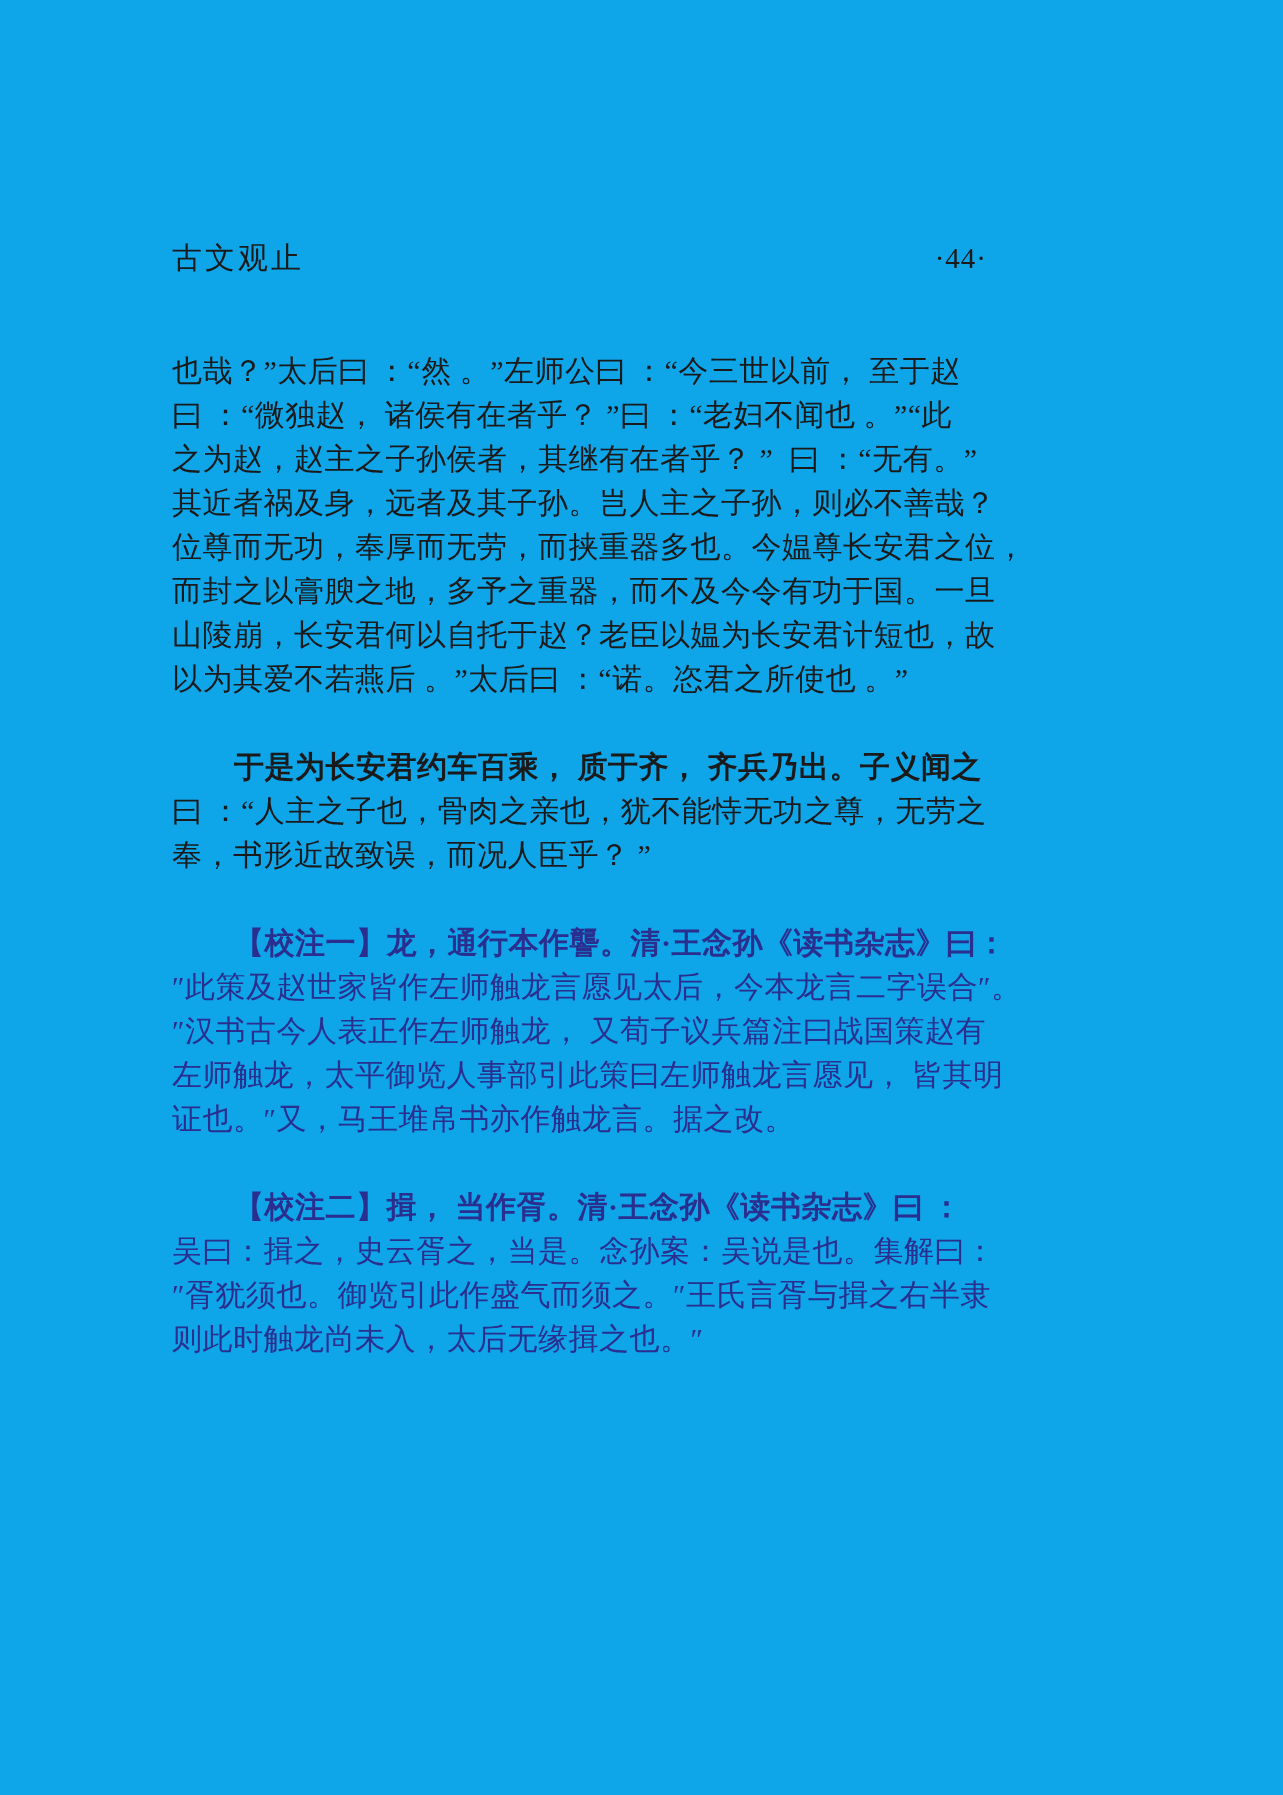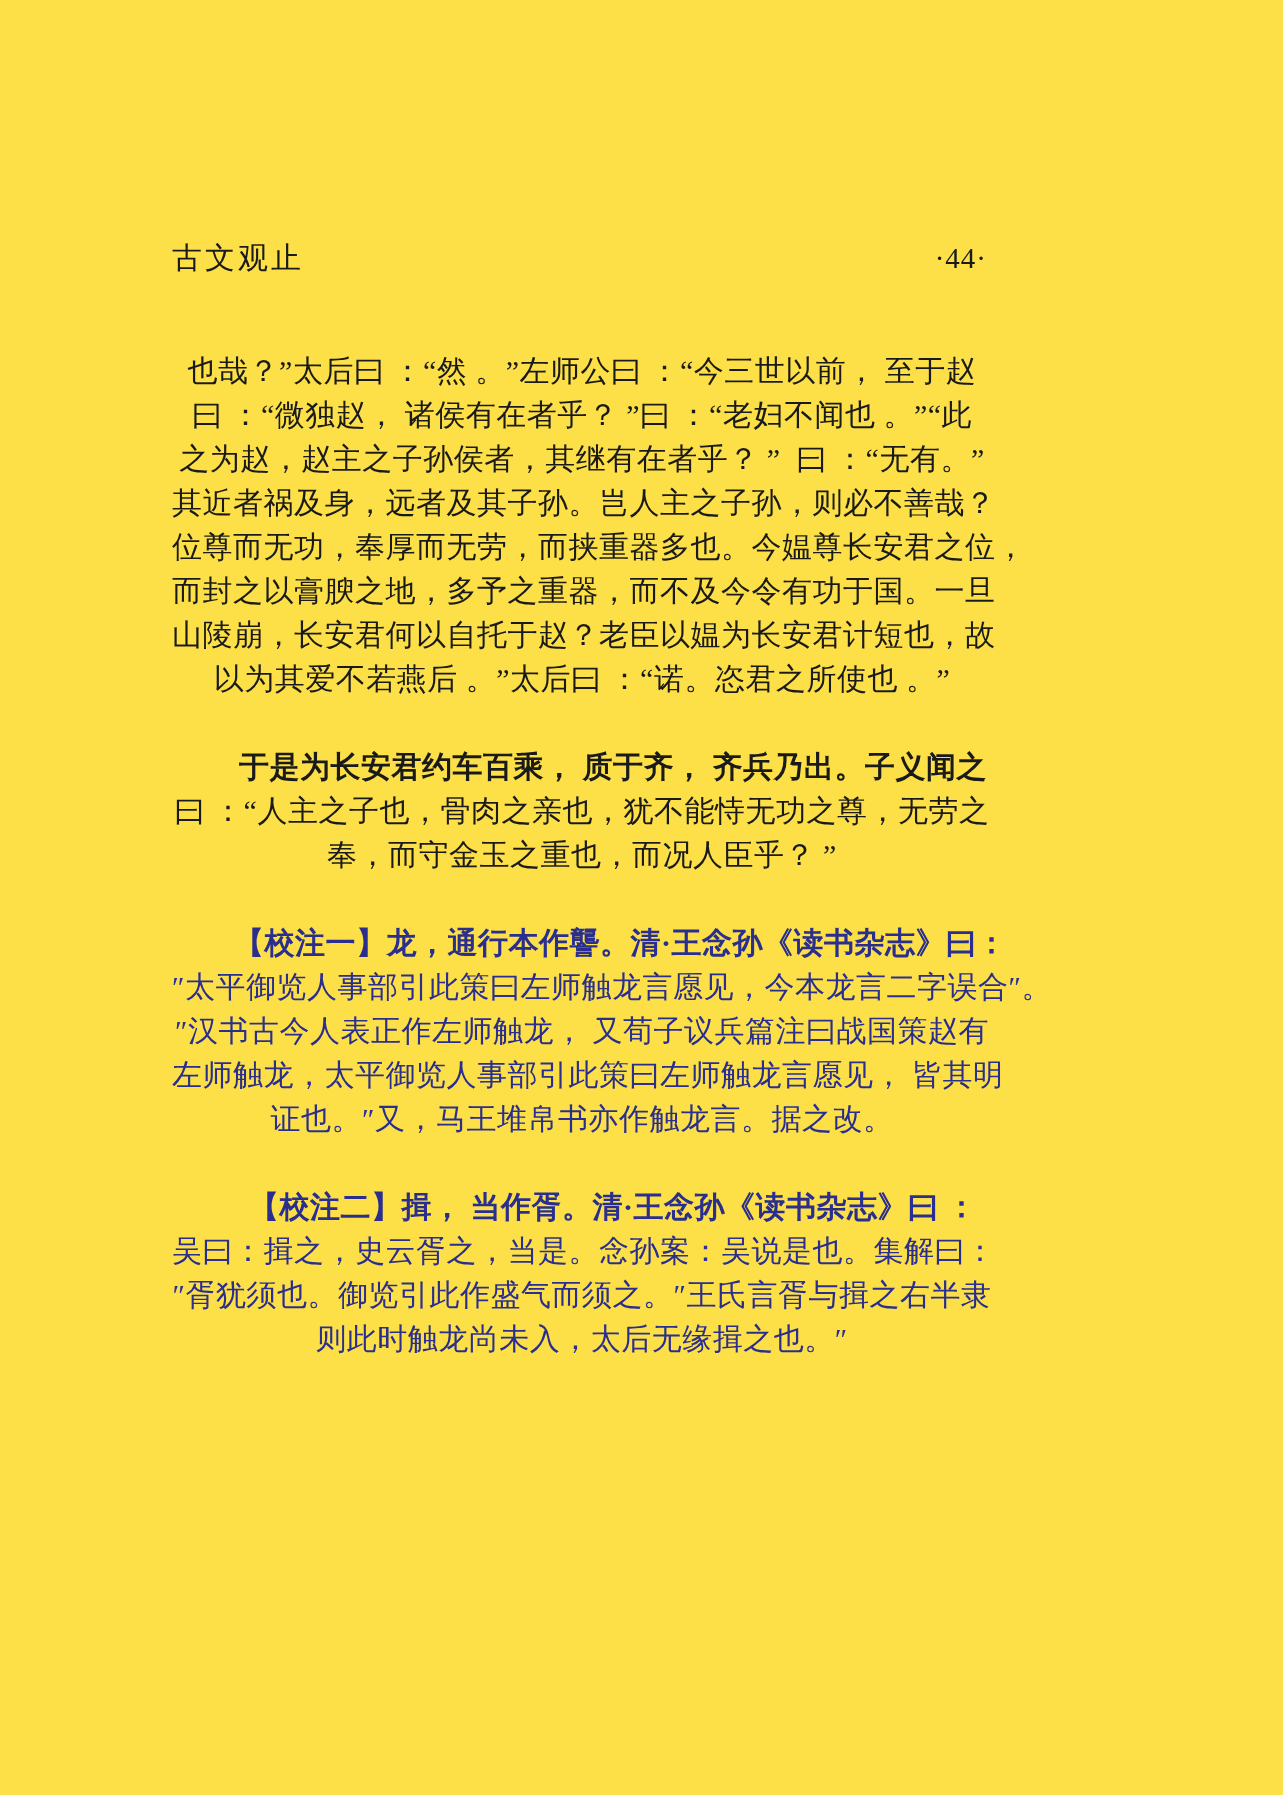--- a/index.html
+++ b/index.html
@@ -5,24 +5,23 @@
   html, body {
     margin: 0;
     padding: 0;
     background: #e8e8e8;
   }
   .page {
     position: relative;
     width: 1283px;
     height: 1795px;
     margin: 0 auto;
-    background: #fde047;
+    background: #0ea5e9;
     font-family: "Liberation Serif", "DejaVu Serif", serif;
     overflow: hidden;
-    text-align: center;
   }
   .page-header {
     position: absolute;
     top: 238px;
     left: 172px;
     width: 815px;
     display: flex;
     justify-content: space-between;
     align-items: baseline;
     color: #1a1a1a;
@@ -80,26 +79,26 @@
       <div class="line">其近者祸及身，远者及其子孙。岂人主之子孙，则必不善哉？</div>
       <div class="line">位尊而无功，奉厚而无劳，而挟重器多也。今媪尊长安君之位，</div>
       <div class="line">而封之以膏腴之地，多予之重器，而不及今令有功于国。一旦</div>
       <div class="line">山陵崩，长安君何以自托于赵？老臣以媪为长安君计短也，故</div>
       <div class="line">以为其爱不若燕后 。”太后曰 ：“诺。恣君之所使也 。”</div>
     </div>
 
     <div class="paragraph para-body indent-first">
       <div class="line">于是为长安君约车百乘， 质于齐， 齐兵乃出。子义闻之</div>
       <div class="line">曰 ：“人主之子也，骨肉之亲也，犹不能恃无功之尊，无劳之</div>
-      <div class="line">奉，而守金玉之重也，而况人臣乎？ ”</div>
+      <div class="line">奉，书形近故致误，而况人臣乎？ ”</div>
     </div>
 
     <div class="paragraph para-annotation indent-first">
       <div class="line">【校注一】龙，通行本作讋。清·王念孙《读书杂志》曰：</div>
-      <div class="line">″太平御览人事部引此策曰左师触龙言愿见，今本龙言二字误合″。</div>
+      <div class="line">″此策及赵世家皆作左师触龙言愿见太后，今本龙言二字误合″。</div>
       <div class="line">″汉书古今人表正作左师触龙， 又荀子议兵篇注曰战国策赵有</div>
       <div class="line">左师触龙，太平御览人事部引此策曰左师触龙言愿见， 皆其明</div>
       <div class="line">证也。″又，马王堆帛书亦作触龙言。据之改。</div>
     </div>
 
     <div class="paragraph para-annotation indent-first">
       <div class="line">【校注二】揖， 当作胥。清·王念孙《读书杂志》曰 ：</div>
       <div class="line">吴曰：揖之，史云胥之，当是。念孙案：吴说是也。集解曰：</div>
       <div class="line">″胥犹须也。御览引此作盛气而须之。″王氏言胥与揖之右半隶</div>
       <div class="line">则此时触龙尚未入，太后无缘揖之也。″</div>

